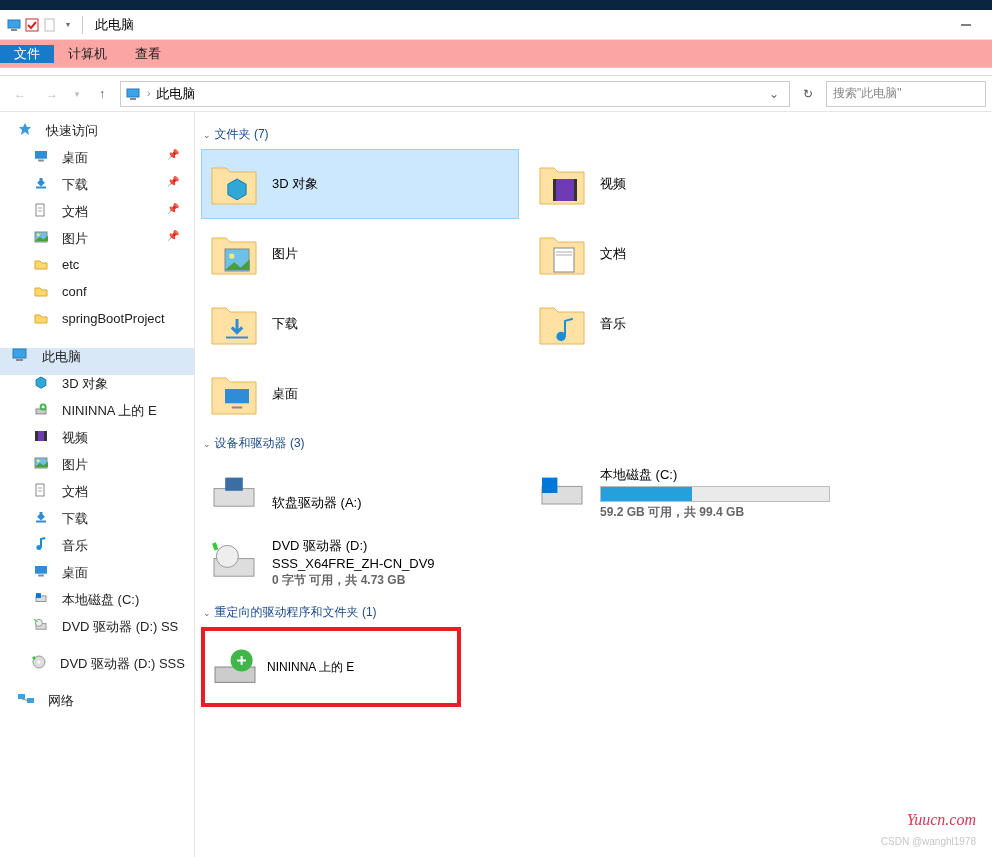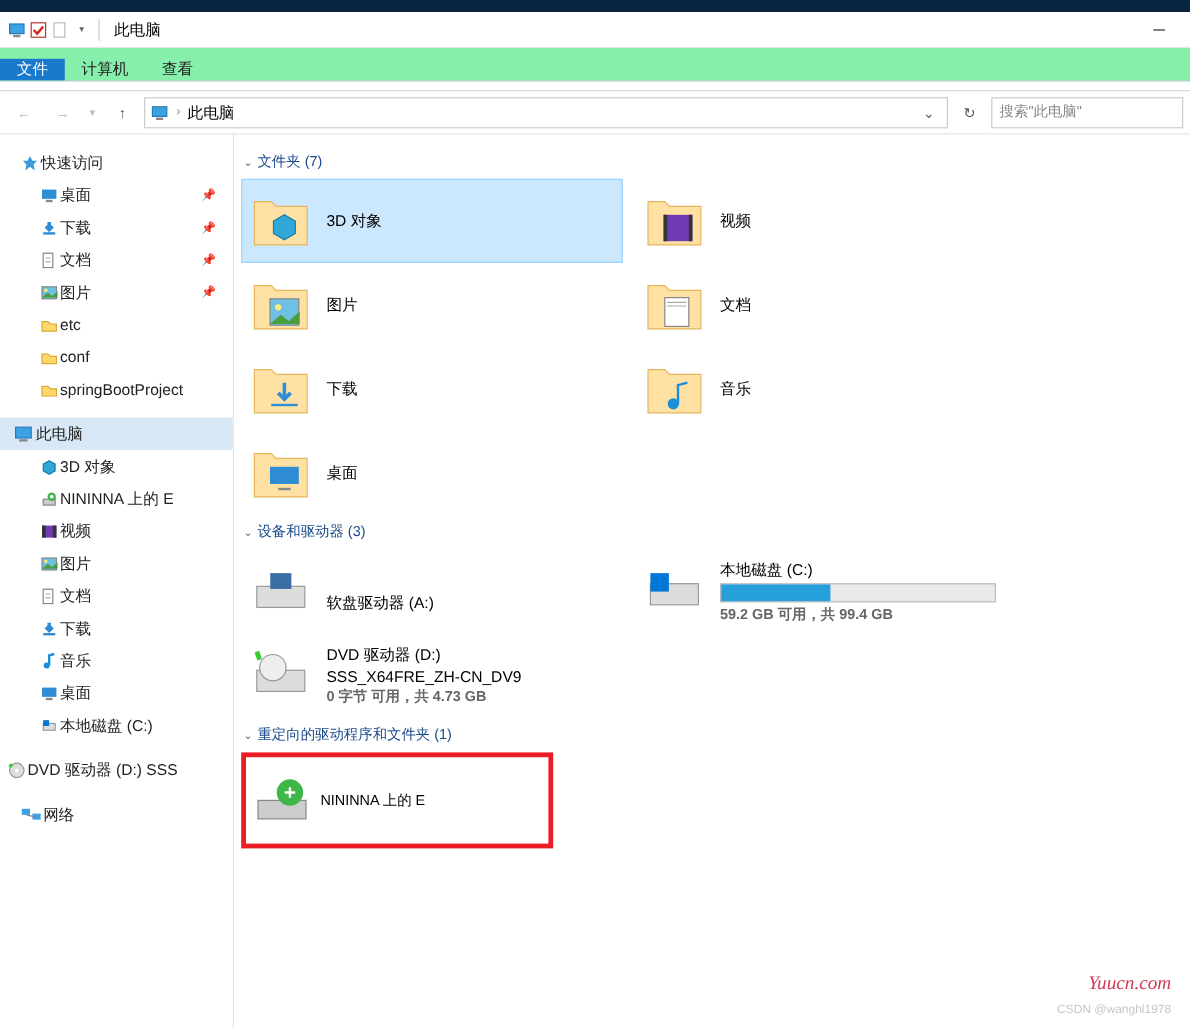--- a/index.html
+++ b/index.html
@@ -6,36 +6,36 @@
 body { width:992px; height:857px; background:#fff; font-size:12px; position:relative; overflow:hidden; }
 .titlebar { height:30px; background:#fff; display:flex; align-items:center; padding:0 6px; border-bottom:1px solid #e5e5e5; }
 .topbar-dark { height:10px; background:#0a2540; }
 .titlebar-icons { display:flex; align-items:center; gap:2px; }
 .ti { width:16px; height:16px; display:inline-flex; align-items:center; justify-content:center; }
 .titlebar-sep { width:1px; height:18px; background:#ccc; margin:0 6px; }
 .titlebar-title { font-size:13px; margin-left:6px; }
 .win-controls { margin-left:auto; display:flex; }
 .win-btn { width:40px; height:26px; display:flex; align-items:center; justify-content:center; color:#333; }
 
-.ribbon { height:28px; background:#86efac; display:flex; align-items:flex-end; border-bottom:1px solid #ccc; }
+.ribbon { height:28px; background:#fca5a5; display:flex; align-items:center; border-bottom:1px solid #ccc; }
 .ribbon-tab { padding:0 14px; display:flex; align-items:center; font-size:13px; color:#222; }
 .ribbon-tab.file { background:#1979ca; color:#fff; }
 .ribbon-body { height:8px; background:#fff; border-bottom:1px solid #d9d9d9; }
 
 .navbar { height:36px; display:flex; align-items:center; padding:2px 6px; gap:4px; border-bottom:1px solid #e5e5e5; }
 .nav-btn { width:28px; height:28px; display:flex; align-items:center; justify-content:center; color:#555; }
 .nav-btn.disabled { color:#bbb; }
 .addr { flex:1; height:26px; border:1px solid #ccc; display:flex; align-items:center; padding:0 4px; gap:6px; background:#fff; }
 .addr-drop { margin-left:auto; color:#666; padding:0 6px; }
 .refresh { width:28px; height:28px; display:flex; align-items:center; justify-content:center; color:#555; }
 .search { width:160px; height:26px; border:1px solid #ccc; display:flex; align-items:center; padding:0 6px; color:#888; }
 
 .main { display:flex; height:calc(857px - 10px - 30px - 28px - 8px - 36px); }
 .sidebar { width:195px; border-right:1px solid #e5e5e5; padding:10px 0; overflow:hidden; }
-.tree-item { display:flex; align-items:center; height:27px; padding-left:18px; gap:2px; cursor:default; white-space:nowrap; }
+.tree-item { display:flex; align-items:flex-start; height:27px; padding-left:18px; gap:14px; cursor:default; white-space:nowrap; }
 .tree-item.indent1 { padding-left:34px; }
 .tree-item.selected { background:#d9e8f7; }
 .pin { margin-left:auto; margin-right:14px; color:#888; font-size:10px; }
 .tree-item .lbl { font-size:13px; color:#222; }
 .tree-spacer { height:10px; }
 
 .content { flex:1; padding:10px 6px 10px 6px; overflow:auto; }
 .section-head { display:flex; align-items:center; gap:4px; color:#1a4a8a; font-size:12px; margin:4px 0 6px 2px; cursor:default; }
 .section-head .caret { color:#666; font-size:9px; }
 .grid { display:flex; flex-wrap:wrap; gap:0 10px; margin-bottom:6px; }
@@ -280,23 +280,33 @@
         </div>
         <div class="tree-item indent1">
           <span>
             <svg width="14" height="14">
               <rect x="2" y="4.8999999999999995" width="10" height="5.6000000000000005" fill="#ddd" stroke="#999"></rect>
               <rect x="2" y="2.1" width="4.8999999999999995" height="4.8999999999999995" fill="#0078d7"></rect>
             </svg>
           </span>
           <span class="lbl">本地磁盘 (C:)</span>
         </div>
+        <div class="tree-item indent1">
+          <span>
+            <svg width="14" height="14">
+              <rect x="2" y="5.6000000000000005" width="10" height="5.6000000000000005" fill="#ddd" stroke="#999"></rect>
+              <circle cx="4.8999999999999995" cy="4.8999999999999995" r="3.5" fill="#eee" stroke="#999"></circle>
+              <path d="M1.4000000000000001 2.8000000000000003 L2 2" stroke="#3c3" stroke-width="4"></path>
+            </svg>
+          </span>
+          <span class="lbl">DVD 驱动器 (D:) SS</span>
+        </div>
       </div>
     <div class="tree-spacer"></div>
-    <div class="tree-item" style="padding-left:7px;">
+    <div class="tree-item" style="padding-left:32px;">
       <svg width="14" height="14">
           <circle cx="7" cy="7" r="6" fill="#ddd" stroke="#999"></circle>
           <circle cx="7" cy="7" r="1.5" fill="#fff"></circle>
           <path d="M3 4 L1 2" stroke="#3c3" stroke-width="3"></path>
         </svg>
       <span class="lbl">DVD 驱动器 (D:) SSS</span>
     </div>
     <div class="tree-spacer"></div>
     <div class="tree-item" style="padding-left:18px;">
       <svg width="16" height="14">

